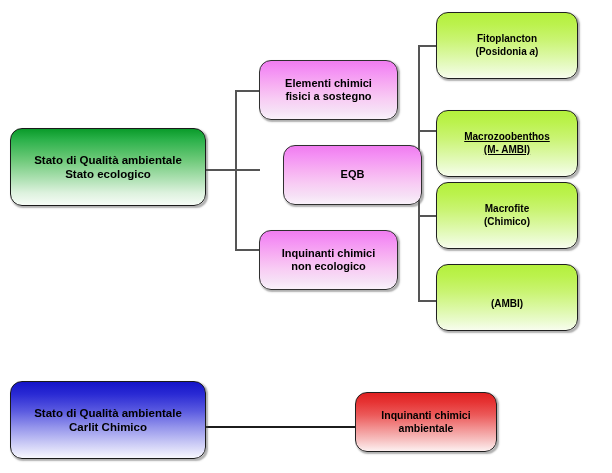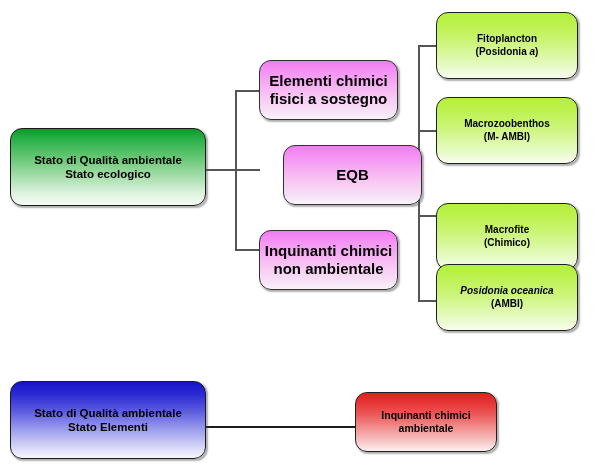--- a/index.html
+++ b/index.html
@@ -46,38 +46,38 @@
   
   .node-root-chem {
     left: 10px;  top: 381px;  width: 196px;  height: 78px;
     font-size: 11.5px;
     background: linear-gradient(to bottom, #1414c8 0%, #2a2ad4 16%, #5a5ae0 38%, #9696ec 60%, #cdcdf6 82%, #f7f7fd 100%);
   }
 
   
   .node-pink {
     left: 259px;  width: 139px;  height: 60px;
-    font-size: 15px;
+    font-size: 11px;
     background: linear-gradient(to bottom, #f07cf0 0%, #f492f4 18%, #f7b0f2 42%, #f8cdf4 66%, #f6e1f6 86%, #faf2fb 100%);
     border-color: #303030;
   }
   .node-pink-1 { top: 60px; }
   .node-pink-2 { top: 145px; margin-left: 24px; }
   .node-pink-3 { top: 230px; }
 
   
   .node-lgreen {
     left: 436px;  width: 142px;  height: 67px;
     font-size: 10px;
     background: linear-gradient(to bottom, #b4f03c 0%, #bcf24e 18%, #caf474 42%, #dbf8a4 66%, #eafbce 86%, #f8fdee 100%);
     border-color: #202020;
   }
   .node-lgreen-1 { top: 12px; }
-  .node-lgreen-2 { top: 97px; }
-  .node-lgreen-3 { top: 182px; margin-top: 21px; }
+  .node-lgreen-2 { top: 110px; text-decoration: underline; }
+  .node-lgreen-3 { top: 182px; }
   .node-lgreen-4 { top: 264px; }
 
   
   .node-red {
     left: 355px;  top: 392px;  width: 142px;  height: 60px;
     font-size: 10.5px;
     background: linear-gradient(to bottom, #e02020 0%, #e63434 16%, #ec5a5a 38%, #f29090 60%, #f7c3c3 82%, #fdf0f0 100%);
     border-color: #202020;
   }
 
@@ -145,21 +145,21 @@
 
   <div class="node node-pink node-pink-2">
     <span class="txt">
       <span>EQB</span>
     </span>
   </div>
 
   <div class="node node-pink node-pink-3">
     <span class="txt">
       <span>Inquinanti chimici</span><br>
-      <span>non ambientale</span>
+      <span>non ecologico</span>
     </span>
   </div>
 
   <div class="node node-lgreen node-lgreen-1">
     <span class="txt">
       <span>Fitoplancton</span><br>
       <span>(Posidonia </span><span class="ital">a</span><span>)</span>
     </span>
   </div>
 
@@ -172,29 +172,29 @@
 
   <div class="node node-lgreen node-lgreen-3">
     <span class="txt">
       <span>Macrofite</span><br>
       <span>(Chimico)</span>
     </span>
   </div>
 
   <div class="node node-lgreen node-lgreen-4">
     <span class="txt">
-      <span class="ital">Posidonia oceanica</span><br>
+      <br>
       <span>(AMBI)</span>
     </span>
   </div>
 
   <div class="node node-root-chem">
     <span class="txt">
       <span>Stato di Qualità ambientale</span><br>
-      <span>Stato Elementi</span>
+      <span>Carlit Chimico</span>
     </span>
   </div>
 
   <div class="node node-red">
     <span class="txt">
       <span>Inquinanti chimici</span><br>
       <span>ambientale</span>
     </span>
   </div>
 

